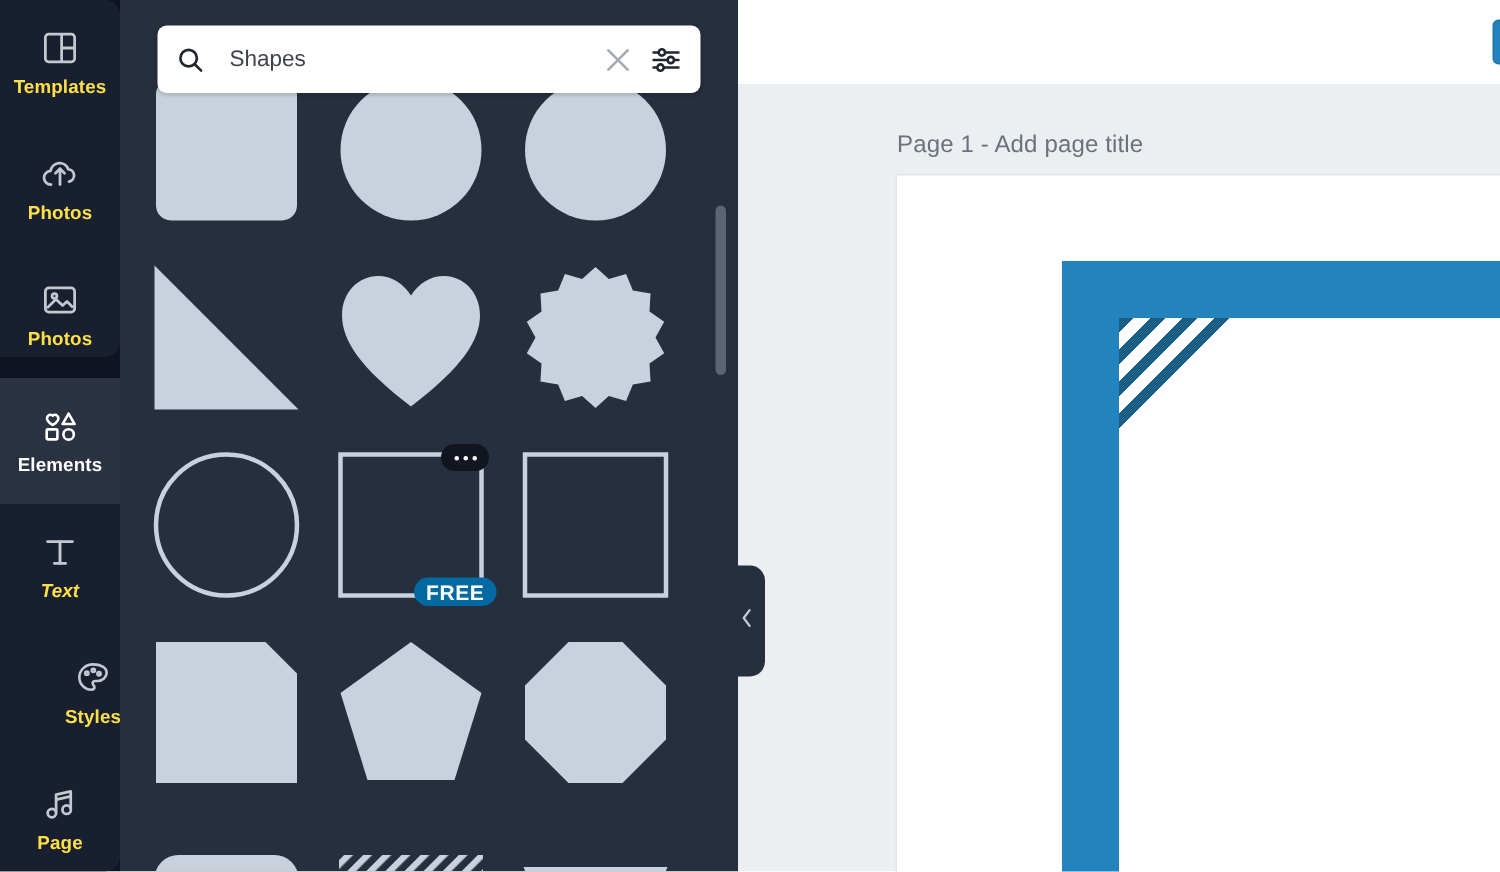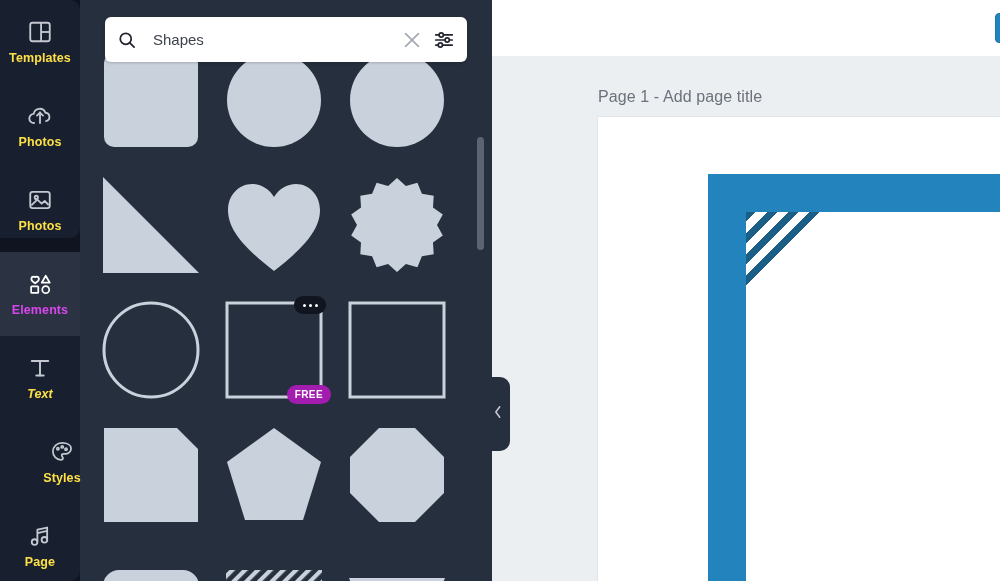--- a/index.html
+++ b/index.html
@@ -73,21 +73,21 @@
     display: flex; flex-direction: column; align-items: center; justify-content: center;
     gap: 6px; cursor: pointer; z-index: 22;
   }
   .rail-item .ico { width: 26px; height: 26px; display: block; }
   .rail-item .lbl {
     font-size: 12.5px; color: #fde047; font-weight: 700; letter-spacing: .1px;
   }
   .rail-item.active {
     background: #2b3342; border-radius: 0;
   }
-  .rail-item.active .lbl { color: #d946ef; }
+  .rail-item.active .lbl { color: #ffffff; }
   .rail-item.active .ico path,
   .rail-item.active .ico rect,
   .rail-item.active .ico circle,
   .rail-item.active .ico polygon { stroke: #ffffff; }
 
   
   .panel {
     position: absolute; left: 80px; top: 0; width: 412px; height: 581px;
     background: #262f3d; z-index: 15;
   }
@@ -135,23 +135,23 @@
   .cell.hovered .badge-menu,
   .cell.hovered .badge-free { display: flex; }
   .badge-menu {
     display: none; position: absolute; right: 9px; top: 8px;
     width: 32px; height: 18px; background: #10151f; border-radius: 9px;
     align-items: center; justify-content: center; gap: 3px;
   }
   .badge-menu i { width: 3px; height: 3px; border-radius: 50%; background: #fff; display: block; }
   .badge-free {
     display: none; position: absolute; right: 4px; bottom: 7px;
-    height: 19px; padding: 0 8px; background: #a21caf; border-radius: 10px;
+    height: 19px; padding: 0 8px; background: #0369a1; border-radius: 10px;
     align-items: center; justify-content: center;
-    font-size: 10px; font-weight: 700; color: #fff; letter-spacing: .4px;
+    font-size: 14px; font-weight: 700; color: #fff; letter-spacing: .4px;
   }
   
   .pscroll {
     position: absolute; right: 8px; top: 137px; width: 7px; height: 113px;
     background: #5c6474; border-radius: 4px; z-index: 17; cursor: pointer;
   }
 </style>
 </head>
 <body>
 

